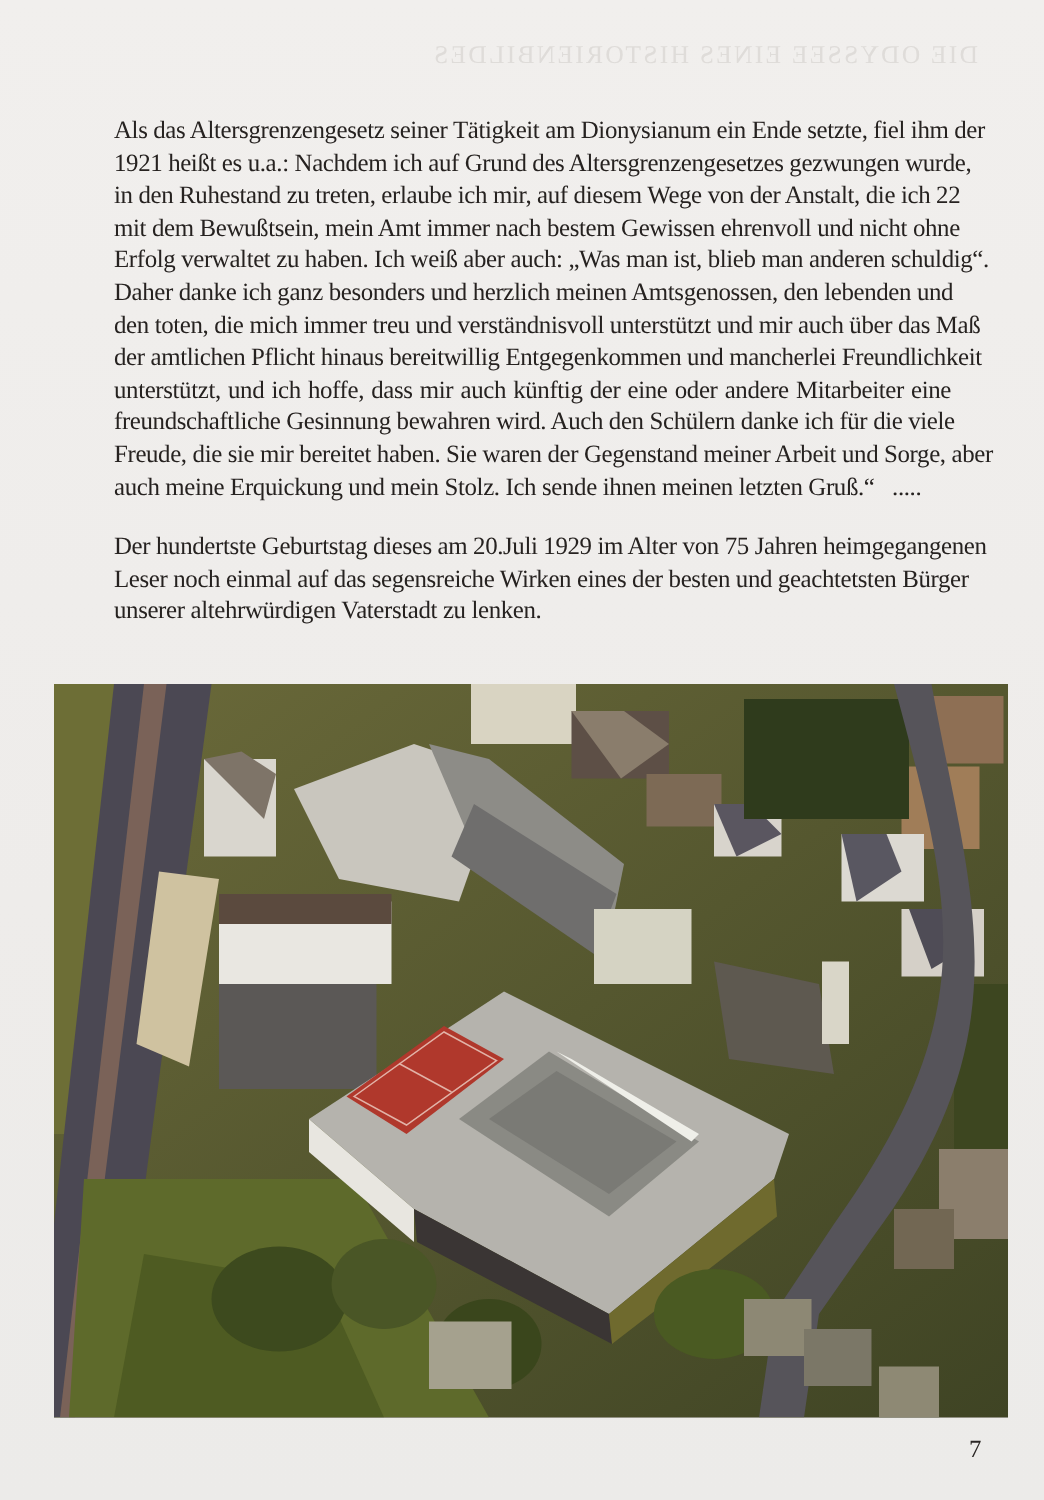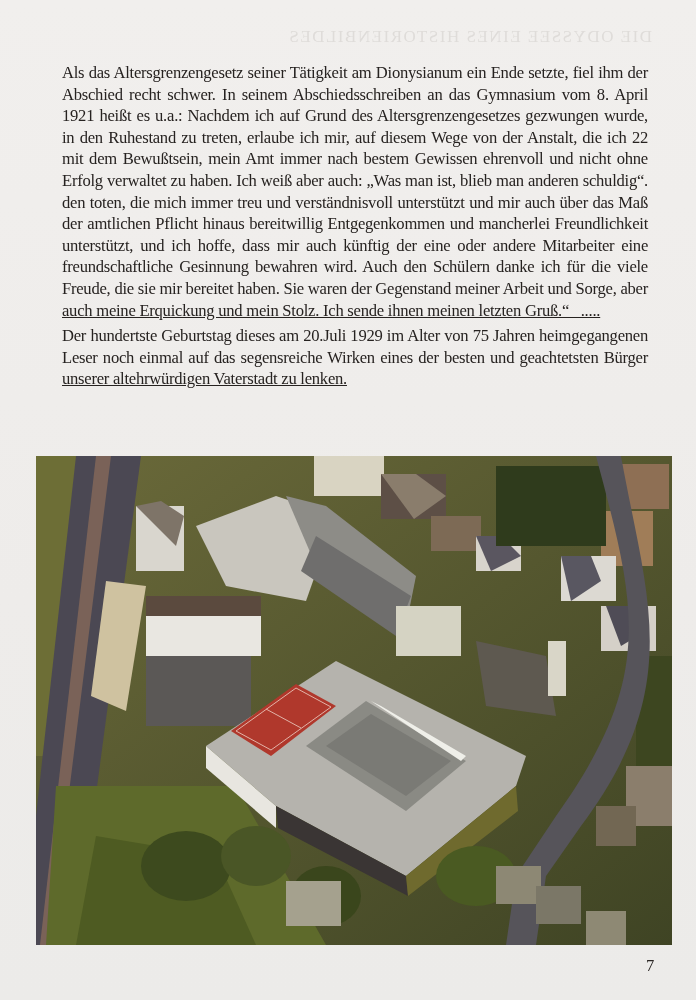--- a/index.html
+++ b/index.html
@@ -14,23 +14,23 @@
   .bleed-header {
     position: absolute; top: 27px; left: 272px; width: 380px;
     font-size: 17px; letter-spacing: 1.5px; color: #d9d6d3;
     transform: scaleX(-1); white-space: nowrap; opacity: .75;
   }
   .body-text {
     position: absolute; left: 58px; top: 58px; width: 594px;
     font-size: 16.6px; line-height: 21.6px; text-align: justify;
     margin: 0; letter-spacing: -0.25px;
   }
-  .body-text p { margin: 4px; }
+  .body-text p { margin: 18px; }
   .body-text .line { display: block; white-space: nowrap; text-align-last: justify; }
-  .body-text .line.last { text-align-last: left; text-decoration: underline; }
+  .body-text .line.last { text-align-last: left; }
   .photo {
     position: absolute; left: 36px; top: 456px; width: 636px; height: 489px;
     overflow: hidden; background: #4a4a36;
   }
   .photo svg { display: block; width: 100%; height: 100%; }
   .caption {
     position: absolute; left: 43px; top: 999px;
     font-size: 16.5px; color: #2a2624; letter-spacing: -0.2px;
   }
   .page-number {
@@ -41,25 +41,25 @@
 </head>
 <body>
 
 <div class="page">
 
   <div class="bleed-header">DIE ODYSSEE EINES HISTORIENBILDES</div>
 
   <div class="body-text">
     <p>
       <span class="line">Als das Altersgrenzengesetz seiner Tätigkeit am Dionysianum ein Ende setzte, fiel ihm der</span>
-      <span class="line">Abschied recht schwer. In seinem Abschiedsschreiben an das Gymnasium vom 8. April</span>
       <span class="line">1921 heißt es u.a.: Nachdem ich auf Grund des Altersgrenzengesetzes gezwungen wurde,</span>
       <span class="line">in den Ruhestand zu treten, erlaube ich mir, auf diesem Wege von der Anstalt, die ich 22</span>
       <span class="line">mit dem Bewußtsein, mein Amt immer nach bestem Gewissen ehrenvoll und nicht ohne</span>
       <span class="line">Erfolg verwaltet zu haben. Ich weiß aber auch: „Was man ist, blieb man anderen schuldig“.</span>
+      <span class="line">Daher danke ich ganz besonders und herzlich meinen Amtsgenossen, den lebenden und</span>
       <span class="line">den toten, die mich immer treu und verständnisvoll unterstützt und mir auch über das Maß</span>
       <span class="line">der amtlichen Pflicht hinaus bereitwillig Entgegenkommen und mancherlei Freundlichkeit</span>
       <span class="line">unterstützt, und ich hoffe, dass mir auch künftig der eine oder andere Mitarbeiter eine</span>
       <span class="line">freundschaftliche Gesinnung bewahren wird. Auch den Schülern danke ich für die viele</span>
       <span class="line">Freude, die sie mir bereitet haben. Sie waren der Gegenstand meiner Arbeit und Sorge, aber</span>
       <span class="line last" style="white-space:pre">auch meine Erquickung und mein Stolz. Ich sende ihnen meinen letzten Gruß.“   .....</span>
     </p>
     <p>
       <span class="line">Der hundertste Geburtstag dieses am 20.Juli 1929 im Alter von 75 Jahren heimgegangenen</span>
       <span class="line">Leser noch einmal auf das segensreiche Wirken eines der besten und geachtetsten Bürger</span>

